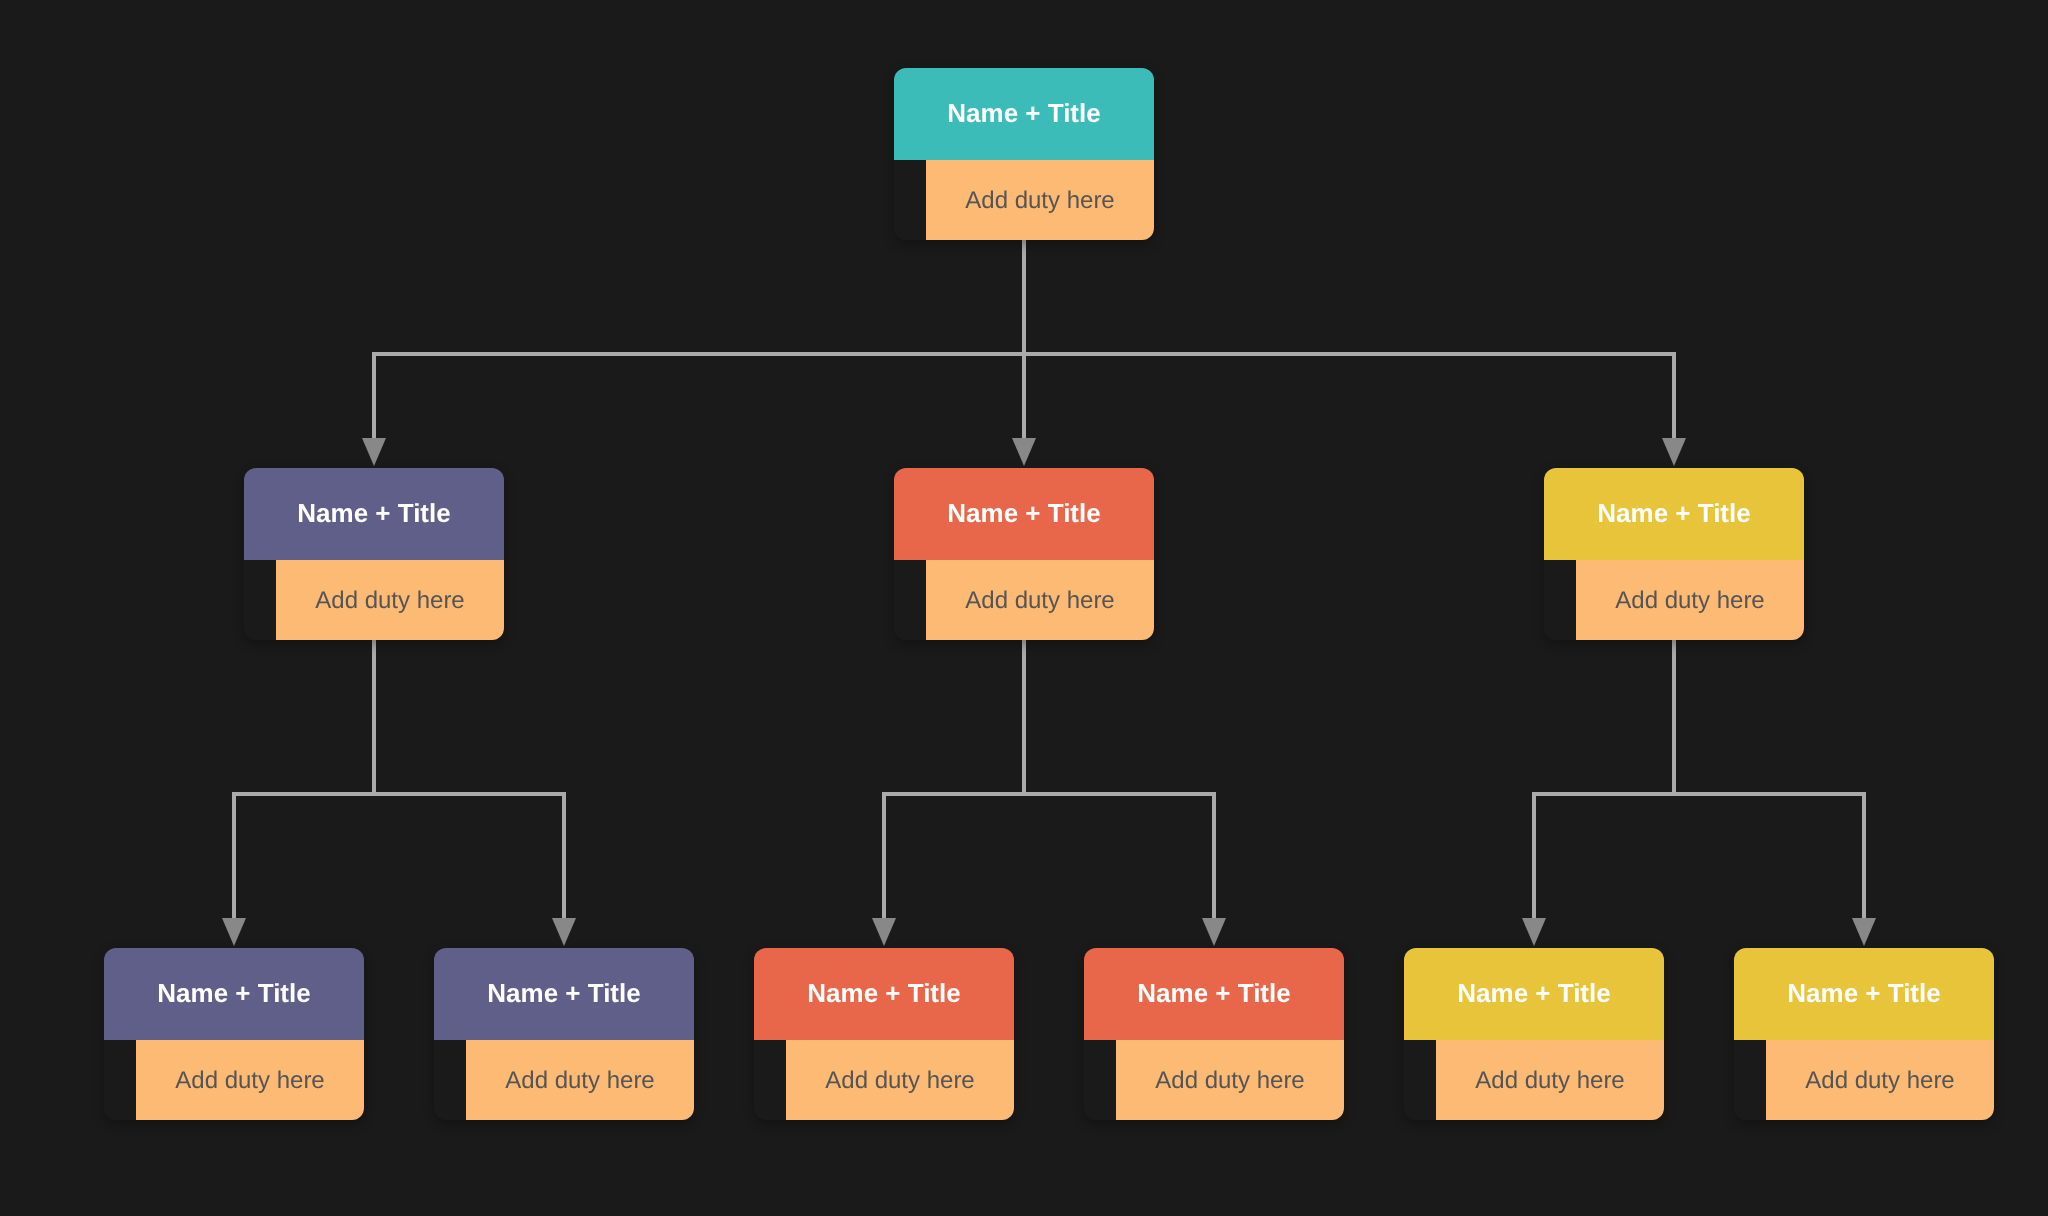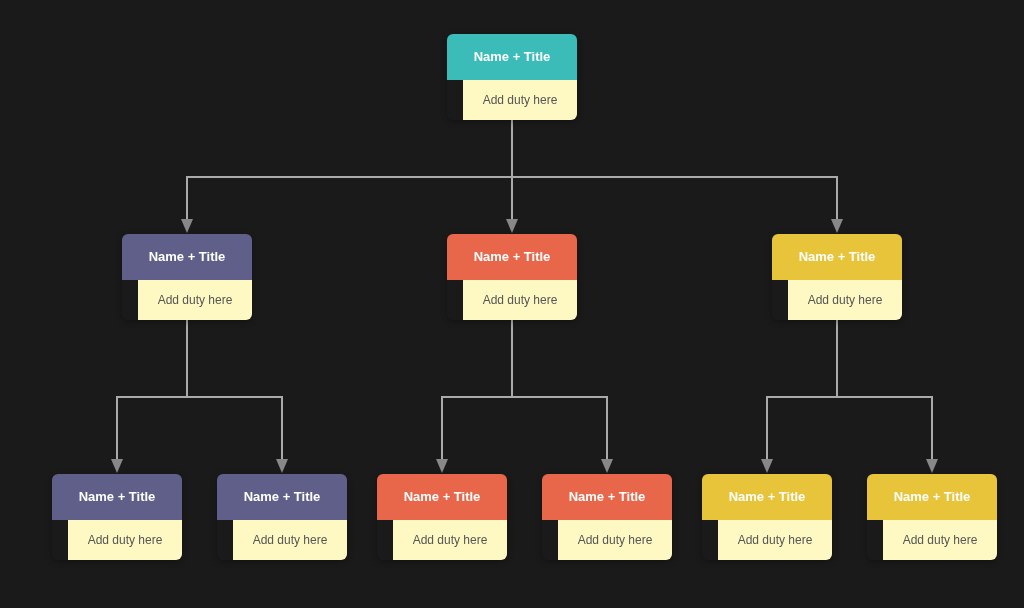--- a/index.html
+++ b/index.html
@@ -40,21 +40,21 @@
     .node-header {
       padding: 10px 8px;
       text-align: left;
       color: #fff;
       font-size: 13px;
       font-weight: 600;
       line-height: 1.3;
     }
 
     .node-body {
-      background: #fef9c3;
+      background: #fdba74;
       padding: 10px 8px;
       text-align: center;
       font-size: 12px;
       color: #555;
       min-height: 36px;
       margin-left: 16px;
     }
 
     
     .color-teal   { background: #3bbcb8; }

